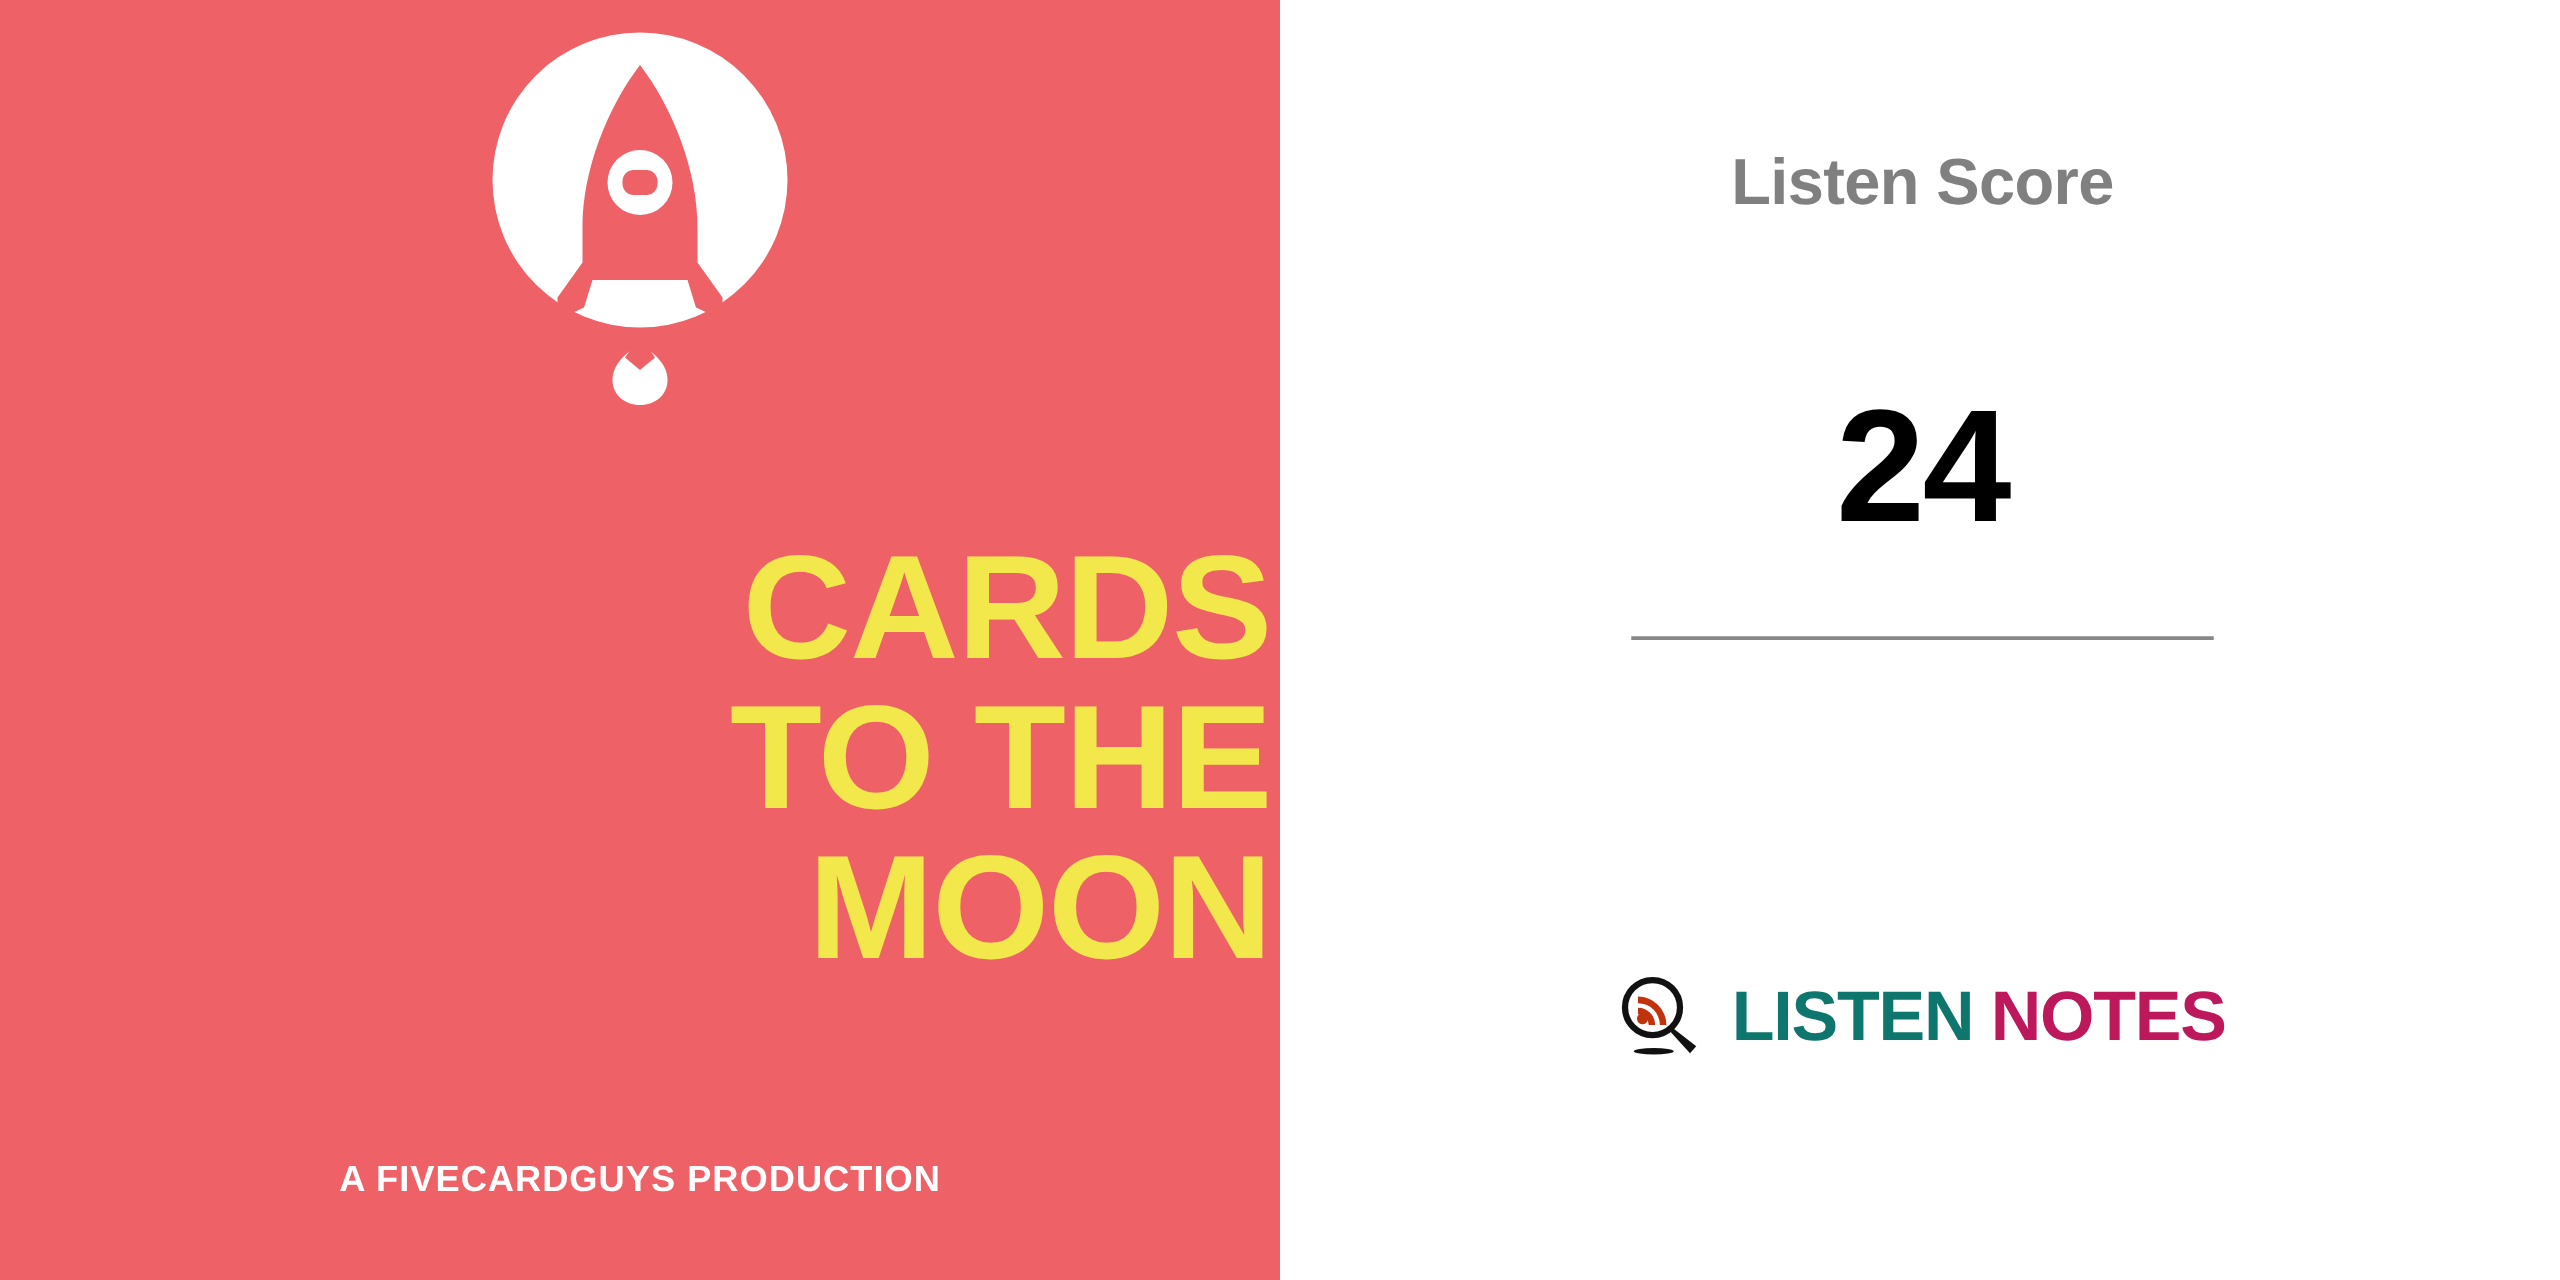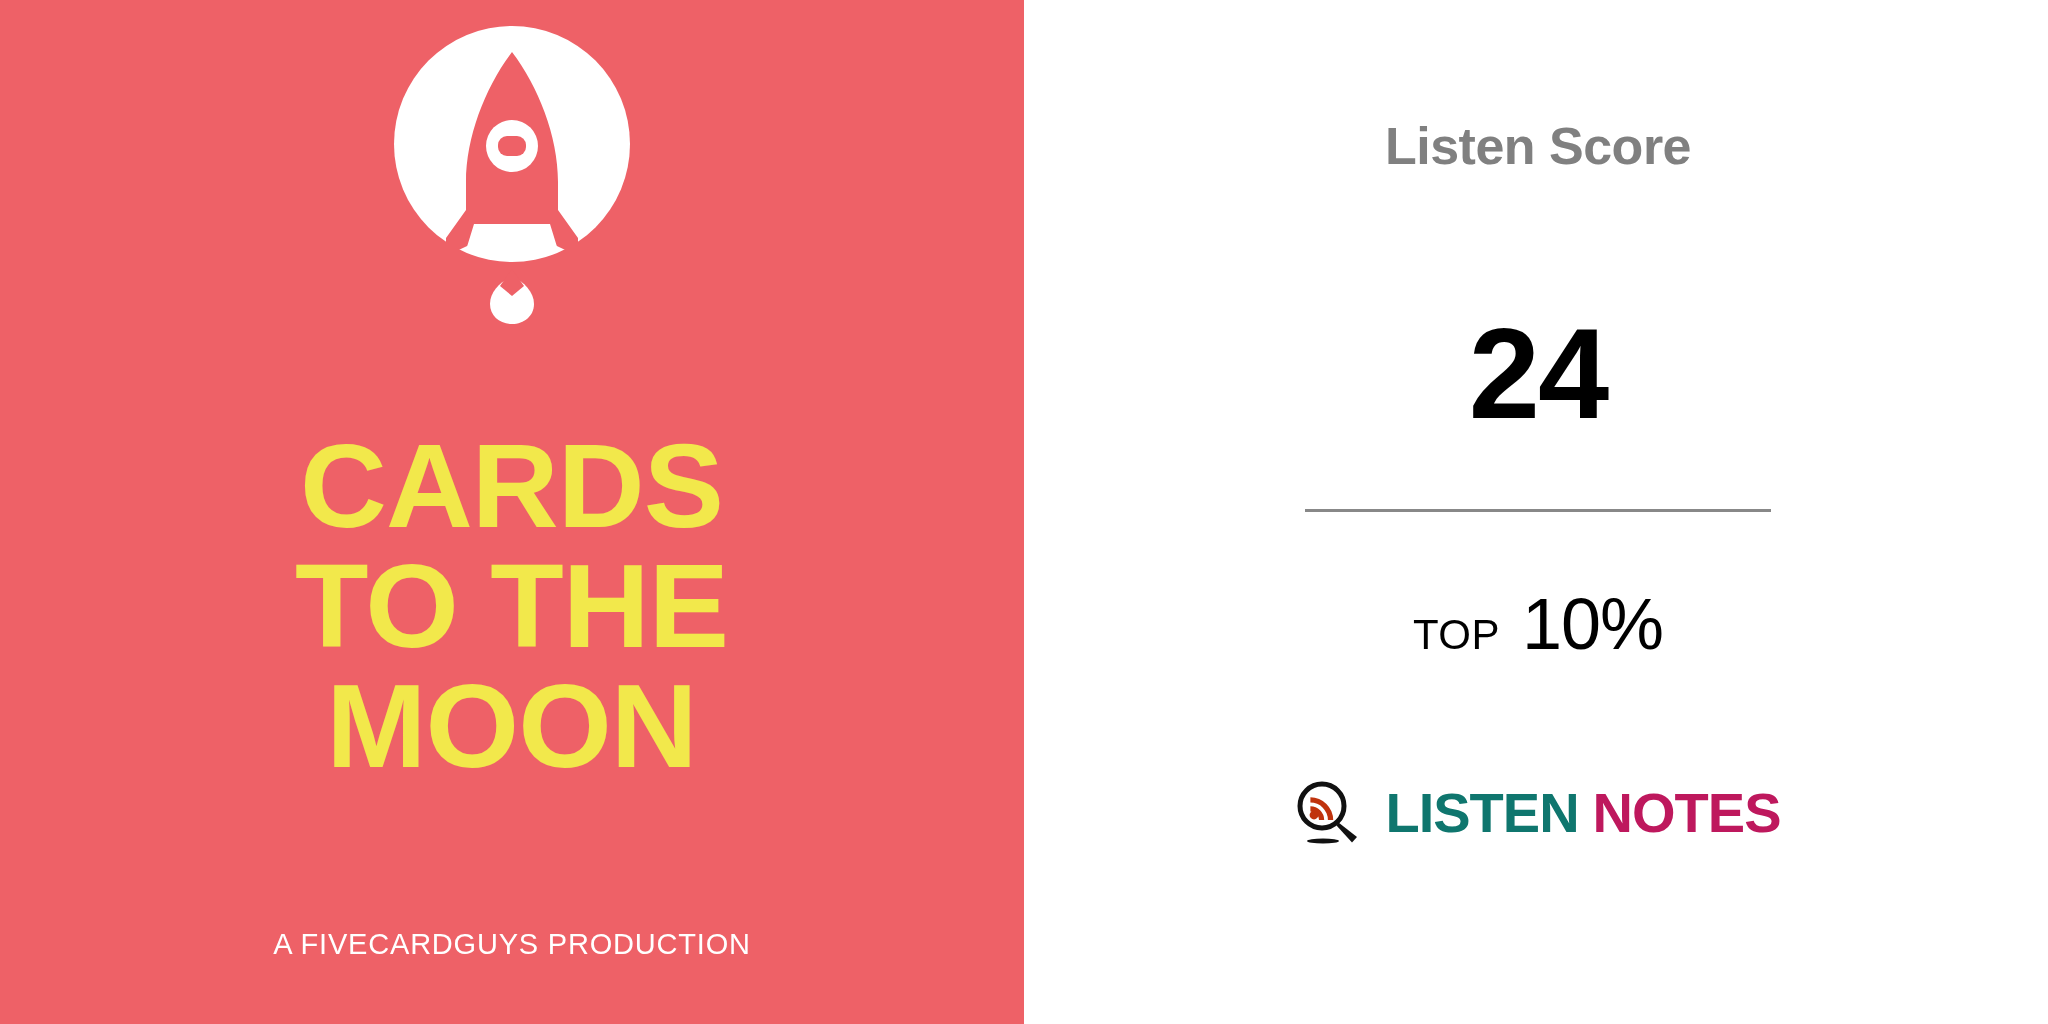--- a/index.html
+++ b/index.html
@@ -43,21 +43,21 @@
     align-items: flex-start;
     justify-content: center;
   }
   .cover-logo svg { display: block; }
 
   .cover-title {
     position: absolute;
     left: 0;
     right: 17px;
     top: 430px;
-    text-align: center;
+    text-align: right;
     color: #f2e84b;
     font-family: "Liberation Sans", sans-serif;
     font-weight: 700;
     font-size: 118px;
     line-height: 0.95;
     letter-spacing: -1px;
     margin-left: 16px;
   }
   .cover-title .line {
     display: block;
@@ -67,21 +67,21 @@
   .cover-title .line + .line { margin-top: 8px; }
 
   .cover-credit {
     position: absolute;
     left: 0;
     right: 0;
     top: 928px;
     text-align: center;
     color: #ffffff;
     font-family: "Liberation Sans", sans-serif;
-    font-weight: 400;
+    font-weight: 700;
     font-size: 29px;
     letter-spacing: 0.8px;
     white-space: nowrap;
   }
 
   
   .score-panel {
     position: relative;
     width: 1024px;
     height: 1024px;
@@ -251,23 +251,20 @@
 
   <div class="score-panel">
     <div class="score-inner">
 
       <div class="score-label">Listen Score</div>
 
       <div class="score-value">24</div>
 
       <hr class="score-divider">
 
-      <div class="score-rank">
-        <span class="rank-word">TOP</span><span class="rank-pct">10%</span>
-      </div>
 
       <div class="brand">
         <svg class="brand-icon" viewBox="0 0 68 68" aria-hidden="true">
 
           <circle cx="27" cy="27" r="22" fill="#ffffff" stroke="#111111" stroke-width="5"></circle>
 
           <path d="M43.5 43.5 L 62 58 L 57 63.5 L 41.5 46.5 Z" fill="#111111"></path>
 
           <g fill="#c0330d">
             <circle cx="19" cy="36" r="4.4"></circle>

